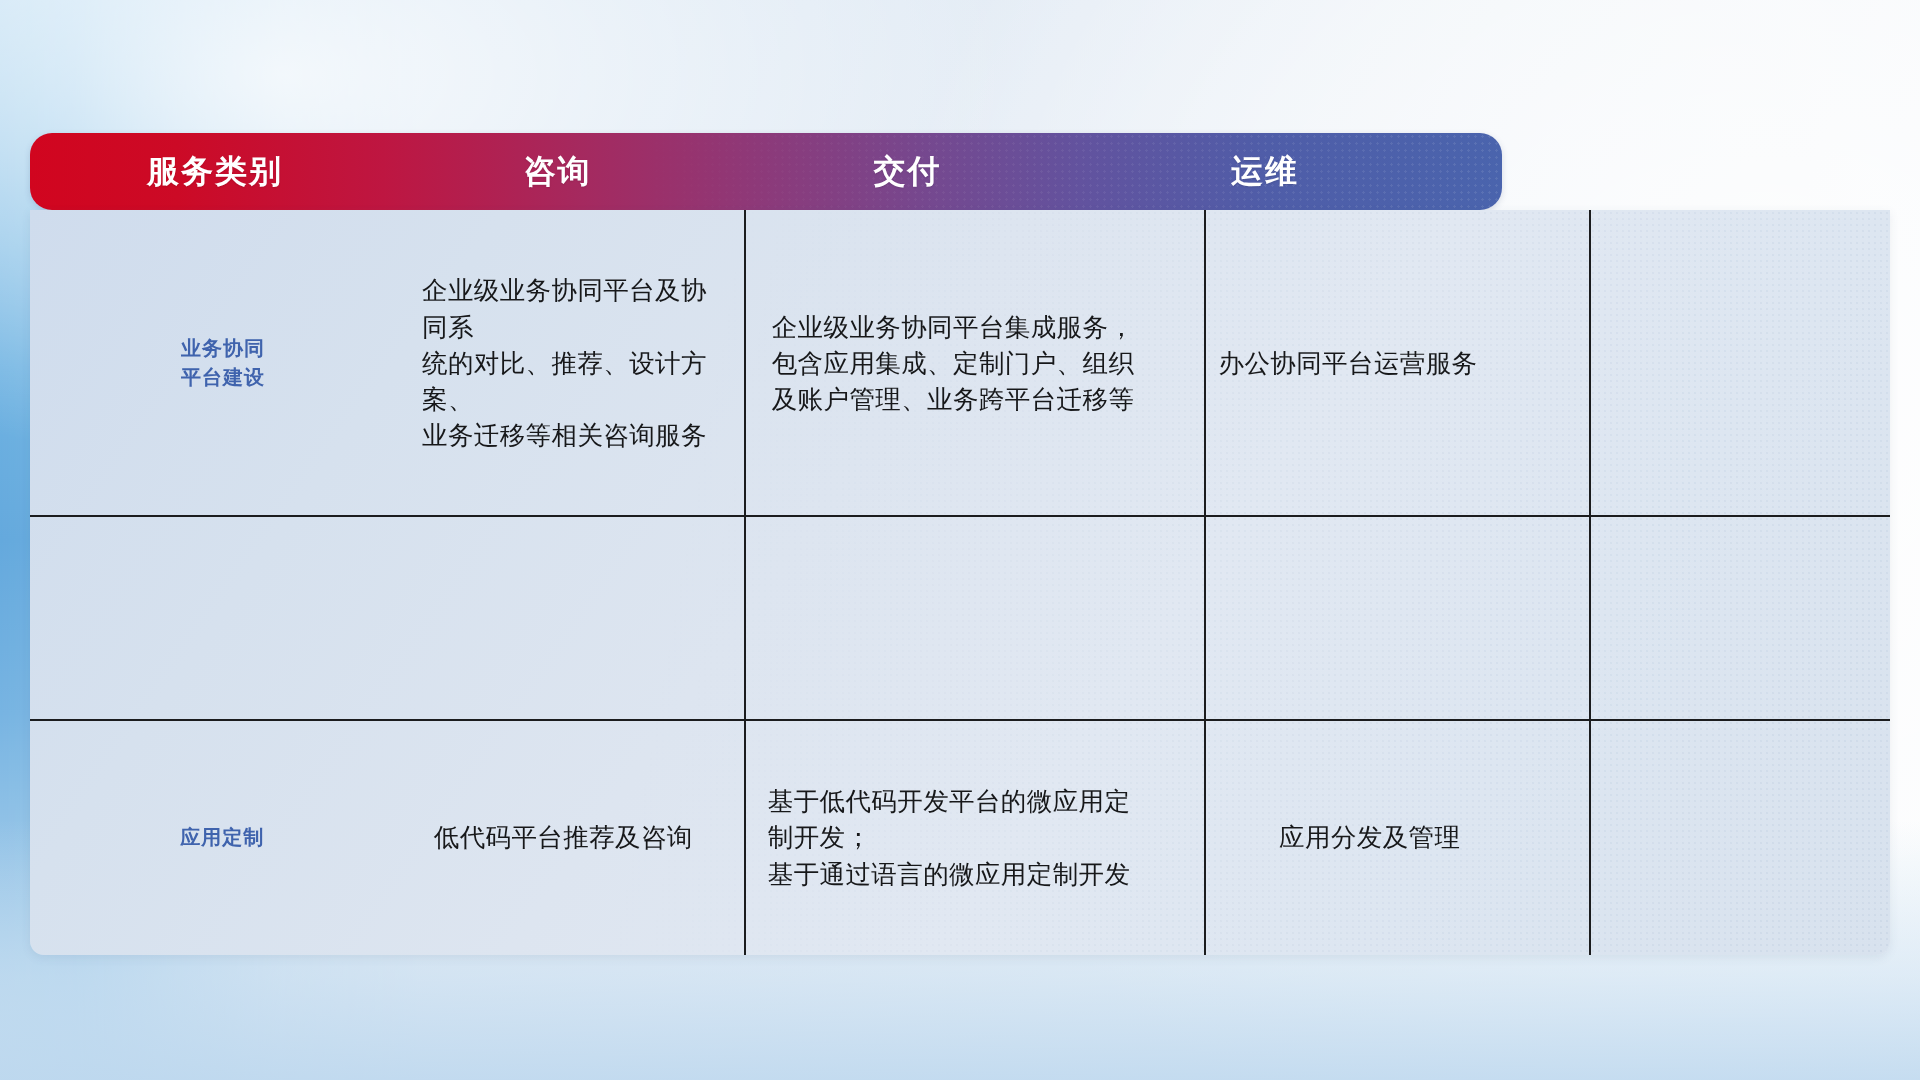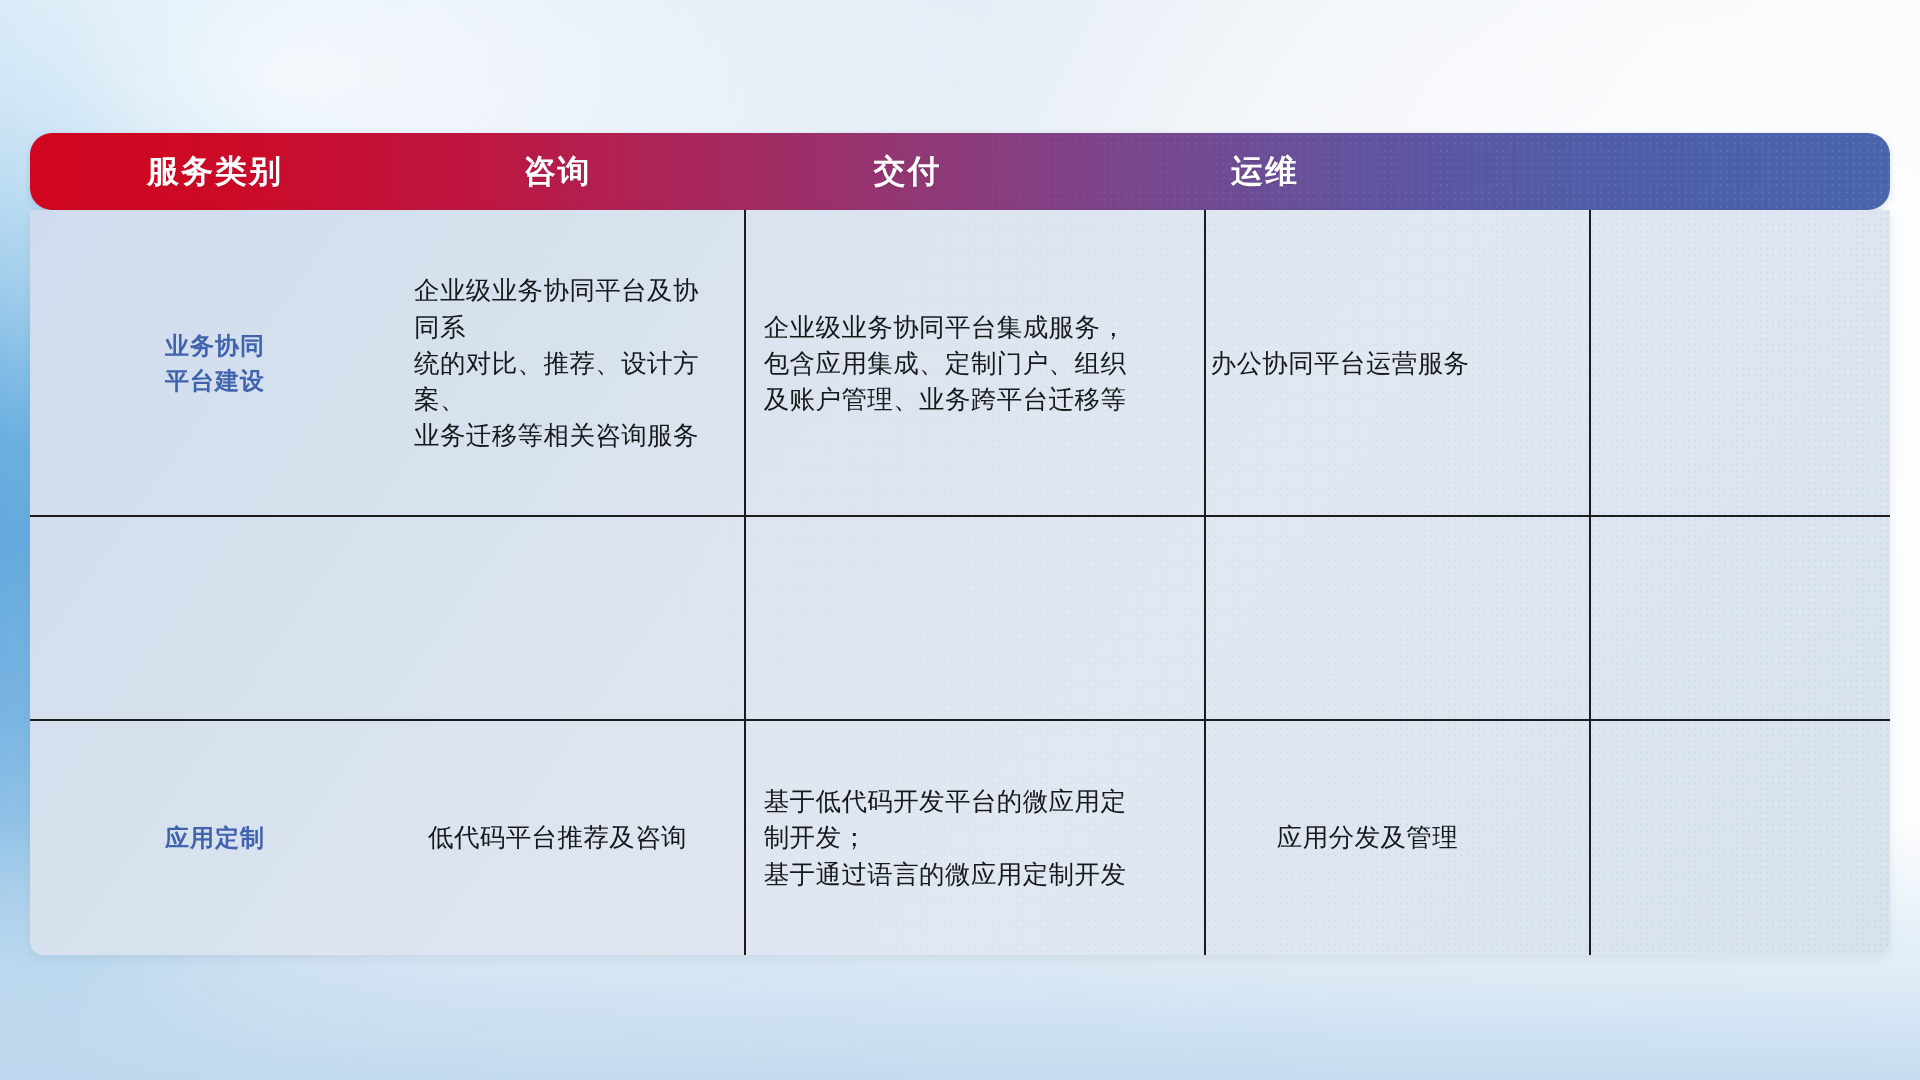--- a/index.html
+++ b/index.html
@@ -34,21 +34,21 @@
   .bg-bottom{
     position:absolute;left:0;bottom:0;width:1920px;height:260px;
     background:linear-gradient(180deg,rgba(210,228,242,0) 0%,rgba(198,221,240,.55) 60%,rgba(188,215,238,.85) 100%);
   }
 
   
   #card{
     position:absolute;left:30px;top:133px;width:1860px;height:822px;z-index:2;
   }
   #table-head{
-    position:absolute;left:0;top:0;width:1860px;height:77px;
+    position:absolute;left:0;top:0;width:1472px;height:77px;
     border-radius:22px;
     background:linear-gradient(90deg,
        #d1051f 0%, #cc0a26 10%, #be1641 24%, #a42a60 38%,
        #8c3a7a 50%, #75488f 61%, #61539f 72%, #4f5da8 84%, #4a64ad 100%);
     box-shadow:0 2px 6px rgba(60,80,120,.18);
     overflow:hidden;
   }
   #table-head .dots{
     position:absolute;inset:0;
     background-image:radial-gradient(rgba(255,255,255,.10) 1px,transparent 1.2px);
@@ -88,21 +88,21 @@
   .r1{top:306px;height:204px;}
   .r2{top:510px;height:235px;}
 
   .bcell{
     display:flex;align-items:center;justify-content:center;
     box-sizing:border-box;padding:4px 14px;text-align:left;
     color:#17181a;font-size:25.5px;line-height:1.42;letter-spacing:.4px;
     white-space:pre-line;
   }
   .bcell.label{
-    color:#3f63ad;font-weight:bold;font-size:24px;line-height:1.46;letter-spacing:1px;
+    color:#3f63ad;font-weight:bold;font-size:20px;line-height:1.46;letter-spacing:1px;margin-left:8px;
   }
 
   
   .vline{position:absolute;top:0;width:2px;background:#1b1c1e;}
   .vl0{left:714px;height:745px;}
   .vl1{left:1174px;height:745px;}
   .vl2{left:1559px;height:745px;}
   .hline{position:absolute;left:0;width:1860px;height:2px;background:#1b1c1e;}
   .hl0{top:305px;}
   .hl1{top:509px;}

